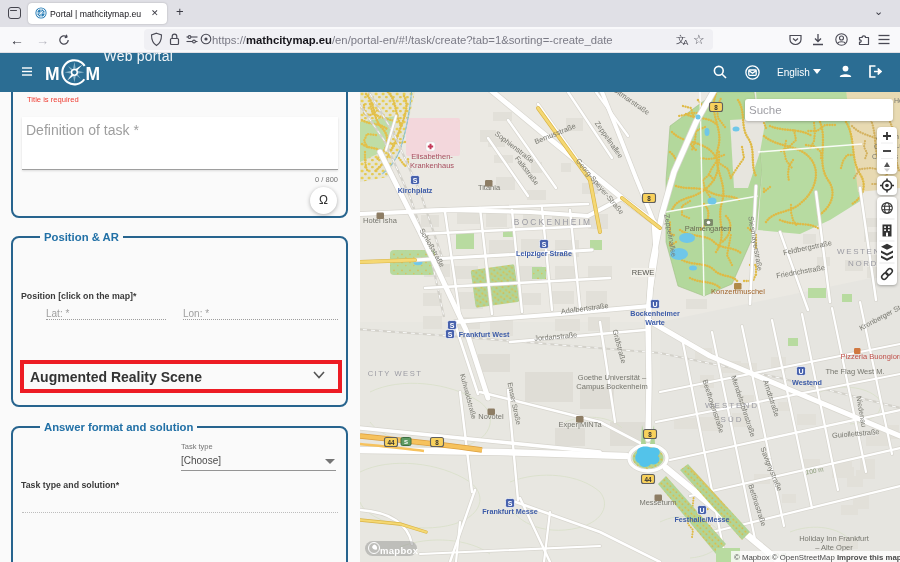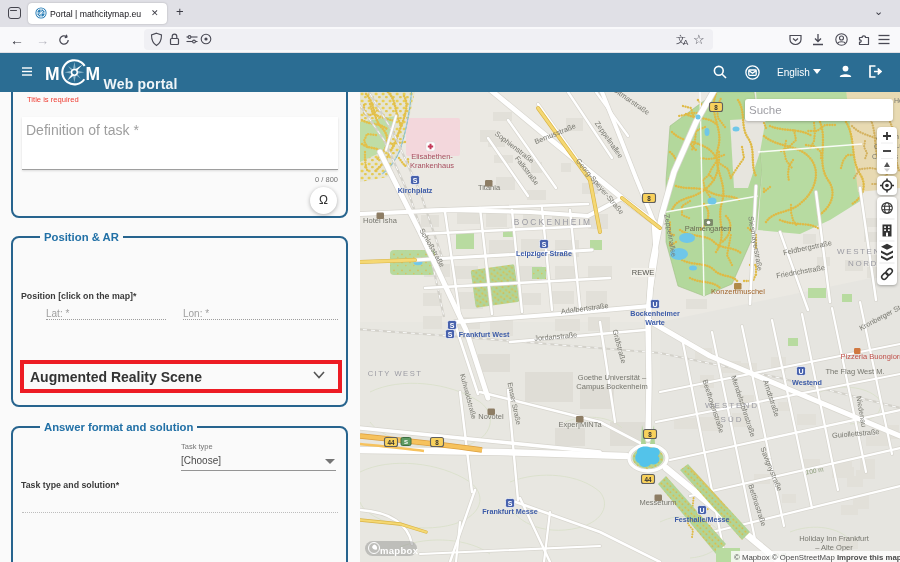--- a/index.html
+++ b/index.html
@@ -77,20 +77,21 @@
   <svg class="abs" style="left:186px;top:35px" width="12" height="9" viewBox="0 0 12 9" stroke="#4a4a55" stroke-width="1.1">
     <line x1="0.5" y1="2" x2="11.5" y2="2"></line>
       <line x1="0.5" y1="6.5" x2="11.5" y2="6.5"></line>
     <circle cx="3.5" cy="2" r="1.4" fill="#f9f9fb"></circle>
       <circle cx="8" cy="6.5" r="1.4" fill="#f9f9fb"></circle>
   </svg>
   <svg class="abs" style="left:200px;top:33px" width="12" height="14" viewBox="0 0 12 14" fill="none" stroke="#4a4a55" stroke-width="1.1">
     <circle cx="6" cy="6" r="4.8"></circle>
       <circle cx="6" cy="6" r="1.6" fill="#4a4a55" stroke="none"></circle>
   </svg>
+  <div id="urltext" class="abs">https://<b>mathcitymap.eu</b>/en/portal-en/#!/task/create?tab=1&amp;sorting=-create_date</div>
   <svg class="abs" style="left:676px;top:33px" width="14" height="13" viewBox="0 0 14 13" fill="#4a4a55">
     <text x="0" y="10" font-size="10" font-family="Liberation Sans">文</text>
       <text x="7" y="12" font-size="8" font-family="Liberation Sans">A</text>
   </svg>
   <div class="abs" style="left:693px;top:32px;color:#4a4a55;font-size:13px;">☆</div>
   <svg class="abs" style="left:789px;top:34px" width="13" height="12" viewBox="0 0 13 12" fill="none" stroke="#4a4a55" stroke-width="1.2">
     <path d="M1 1.5 h11 v4 a5.5 5 0 0 1 -11 0 Z"></path>
       <path d="M4 4.5 l2.5 2.2 l2.5 -2.2"></path>
   </svg>
   <svg class="abs" style="left:812px;top:33px" width="12" height="13" viewBox="0 0 12 13" fill="none" stroke="#4a4a55" stroke-width="1.3">
@@ -129,21 +130,21 @@
         <polygon points="6.4,6.4 0.6,2.2 2.2,0.6"></polygon>
         <polygon points="6.4,-6.4 2.2,-0.6 0.6,-2.2"></polygon>
         <polygon points="-6.4,6.4 -2.2,0.6 -0.6,2.2"></polygon>
       </g>
       <polygon points="8.3,-7.8 1.9,-1.1 -1.1,-1.9" fill="#fff"></polygon>
       <polygon points="-7.2,8.2 -1.9,1.1 1.1,1.9" fill="#fff"></polygon>
       <circle cx="0" cy="0" r="2.9" fill="#2b6d93" stroke="#fff" stroke-width="1.5"></circle>
     </g>
   </svg>
   <div class="abs wt" style="left:85.5px;top:63.5px;font-size:17.5px;font-weight:bold;">M</div>
-  <div class="abs" style="left:103.5px;top:76px;font-size:14px;font-weight:700;color:#f0f5f8;letter-spacing:0.2px;">Web portal</div>
+  <div class="abs" style="left:103.5px;top:48px;font-size:14px;font-weight:400;color:#f0f5f8;letter-spacing:0.2px;">Web portal</div>
   <svg class="abs" style="left:713px;top:65px" width="14" height="14" viewBox="0 0 14 14" fill="none" stroke="#fff" stroke-width="1.6">
     <circle cx="5.8" cy="5.8" r="4.4"></circle>
       <line x1="9.2" y1="9.2" x2="13" y2="13"></line>
   </svg>
   <svg class="abs" style="left:745px;top:65px" width="15" height="15" viewBox="0 0 15 15" fill="none" stroke="#fff" stroke-width="1.3">
     <circle cx="7.5" cy="7.5" r="6.6"></circle>
       <rect x="3.8" y="5" width="7.4" height="5.4" rx="0.8"></rect>
       <path d="M3.8 5.6 L7.5 8.2 L11.2 5.6"></path>
   </svg>
   <div class="abs wt" style="left:777px;top:67px;font-size:10px;">English</div>

